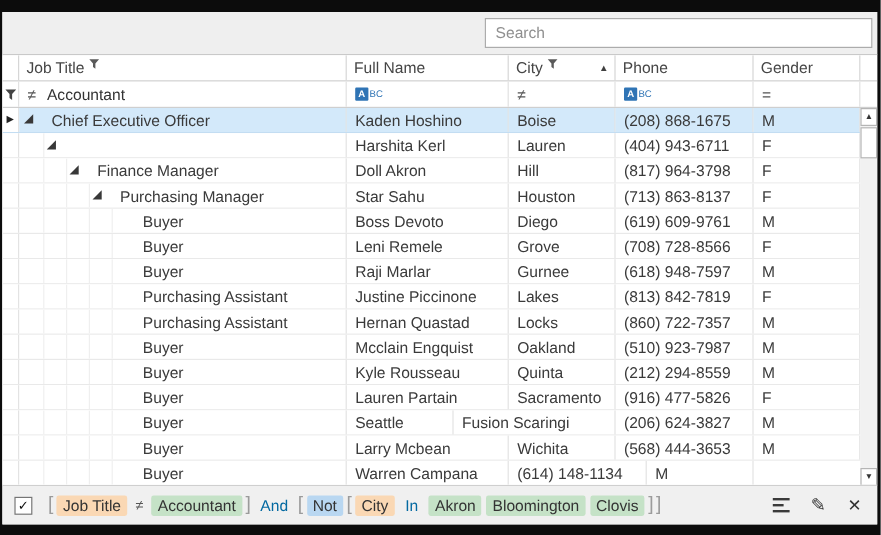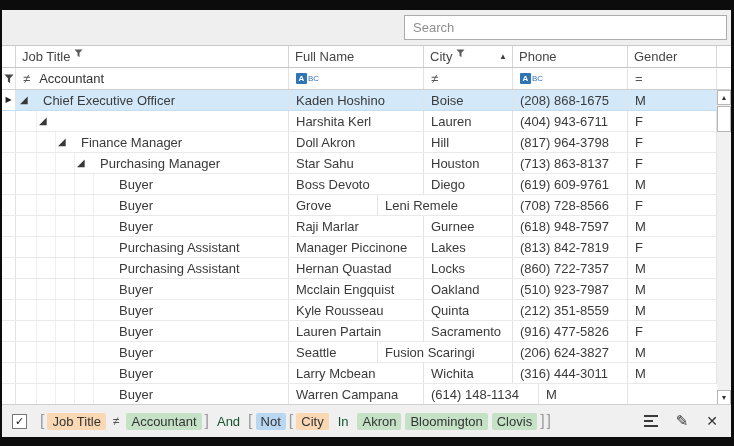--- a/index.html
+++ b/index.html
@@ -73,21 +73,21 @@
                  align-items: center; padding: 0 10px; font-size: 13px; color: #3c3c3c; flex: none; }
   .checkbox { width: 15px; height: 15px; background: #fff; border: 1px solid #757575; display: flex;
               align-items: center; justify-content: center; font-size: 11px; color: #111;
               margin-right: 12px; flex: none; }
   .expr { display: flex; align-items: center; white-space: nowrap; overflow: hidden; }
   .bracket { color: #9b9b9b; font-size: 16px; margin: 0 1px; }
   .chip { padding: 1px 5px; border-radius: 2px; margin: 0 2px; color: #333; }
   .chip-field { background: var(--chip-field); }
   .chip-value { background: var(--chip-value); }
   .chip-not   { background: var(--chip-not); }
-  .kw { margin: 0 7px; color: #14532d; }
+  .kw { margin: 0 7px; color: #0369a1; }
   .op-glyph { margin: 0 5px; color: #555; font-size: 12px; }
   .panel-icons { margin-left: auto; display: flex; align-items: center; gap: 18px; padding-right: 3px; }
   .menu-bars { display: flex; flex-direction: column; gap: 3px; width: 14px; cursor: pointer; }
   .menu-bars i { height: 2px; background: #3a3a3a; display: block; width: 14px; }
   .menu-bars i:nth-child(2) { width: 9px; }
   .pencil { font-size: 15px; color: #333; cursor: pointer; }
   .closex { font-size: 14px; color: #333; cursor: pointer; }
 </style>
 </head>
 <body>
@@ -267,22 +267,22 @@
                 <span class="indent"></span>
                 <span class="indent"></span>
                 <span class="indent"></span>
                 <span class="indent"></span>
               </span>
       <span class="glyph-slot">
         <span class="expand-glyph"></span>
       </span>
       <span>Buyer</span>
     </div>
+    <div class="td col-name">Leni Remele</div>
     <div class="td col-city">Grove</div>
-    <div class="td col-name">Leni Remele</div>
     <div class="td col-phone">(708) 728-8566</div>
     <div class="td col-gender">F</div>
   </div>
 
   <div class="tr">
     <div class="td col-ind">
       <span class="row-arrow"></span>
     </div>
     <div class="td col-job">
       <span class="indents">
@@ -311,21 +311,21 @@
                 <span class="indent"></span>
                 <span class="indent"></span>
                 <span class="indent"></span>
                 <span class="indent"></span>
               </span>
       <span class="glyph-slot">
         <span class="expand-glyph"></span>
       </span>
       <span>Purchasing Assistant</span>
     </div>
-    <div class="td col-name">Manager Piccinone</div>
+    <div class="td col-name">Justine Piccinone</div>
     <div class="td col-city">Lakes</div>
     <div class="td col-phone">(813) 842-7819</div>
     <div class="td col-gender">F</div>
   </div>
 
   <div class="tr">
     <div class="td col-ind">
       <span class="row-arrow"></span>
     </div>
     <div class="td col-job">
@@ -379,21 +379,21 @@
                 <span class="indent"></span>
                 <span class="indent"></span>
               </span>
       <span class="glyph-slot">
         <span class="expand-glyph"></span>
       </span>
       <span>Buyer</span>
     </div>
     <div class="td col-name">Kyle Rousseau</div>
     <div class="td col-city">Quinta</div>
-    <div class="td col-phone">(212) 351-8559</div>
+    <div class="td col-phone">(212) 294-8559</div>
     <div class="td col-gender">M</div>
   </div>
 
   <div class="tr">
     <div class="td col-ind">
       <span class="row-arrow"></span>
     </div>
     <div class="td col-job">
       <span class="indents">
                 <span class="indent"></span>
@@ -445,21 +445,21 @@
                 <span class="indent"></span>
                 <span class="indent"></span>
               </span>
       <span class="glyph-slot">
         <span class="expand-glyph"></span>
       </span>
       <span>Buyer</span>
     </div>
     <div class="td col-name">Larry Mcbean</div>
     <div class="td col-city">Wichita</div>
-    <div class="td col-phone">(316) 444-3011</div>
+    <div class="td col-phone">(568) 444-3653</div>
     <div class="td col-gender">M</div>
   </div>
 
   <div class="tr">
     <div class="td col-ind">
       <span class="row-arrow"></span>
     </div>
     <div class="td col-job">
       <span class="indents">
                 <span class="indent"></span>

